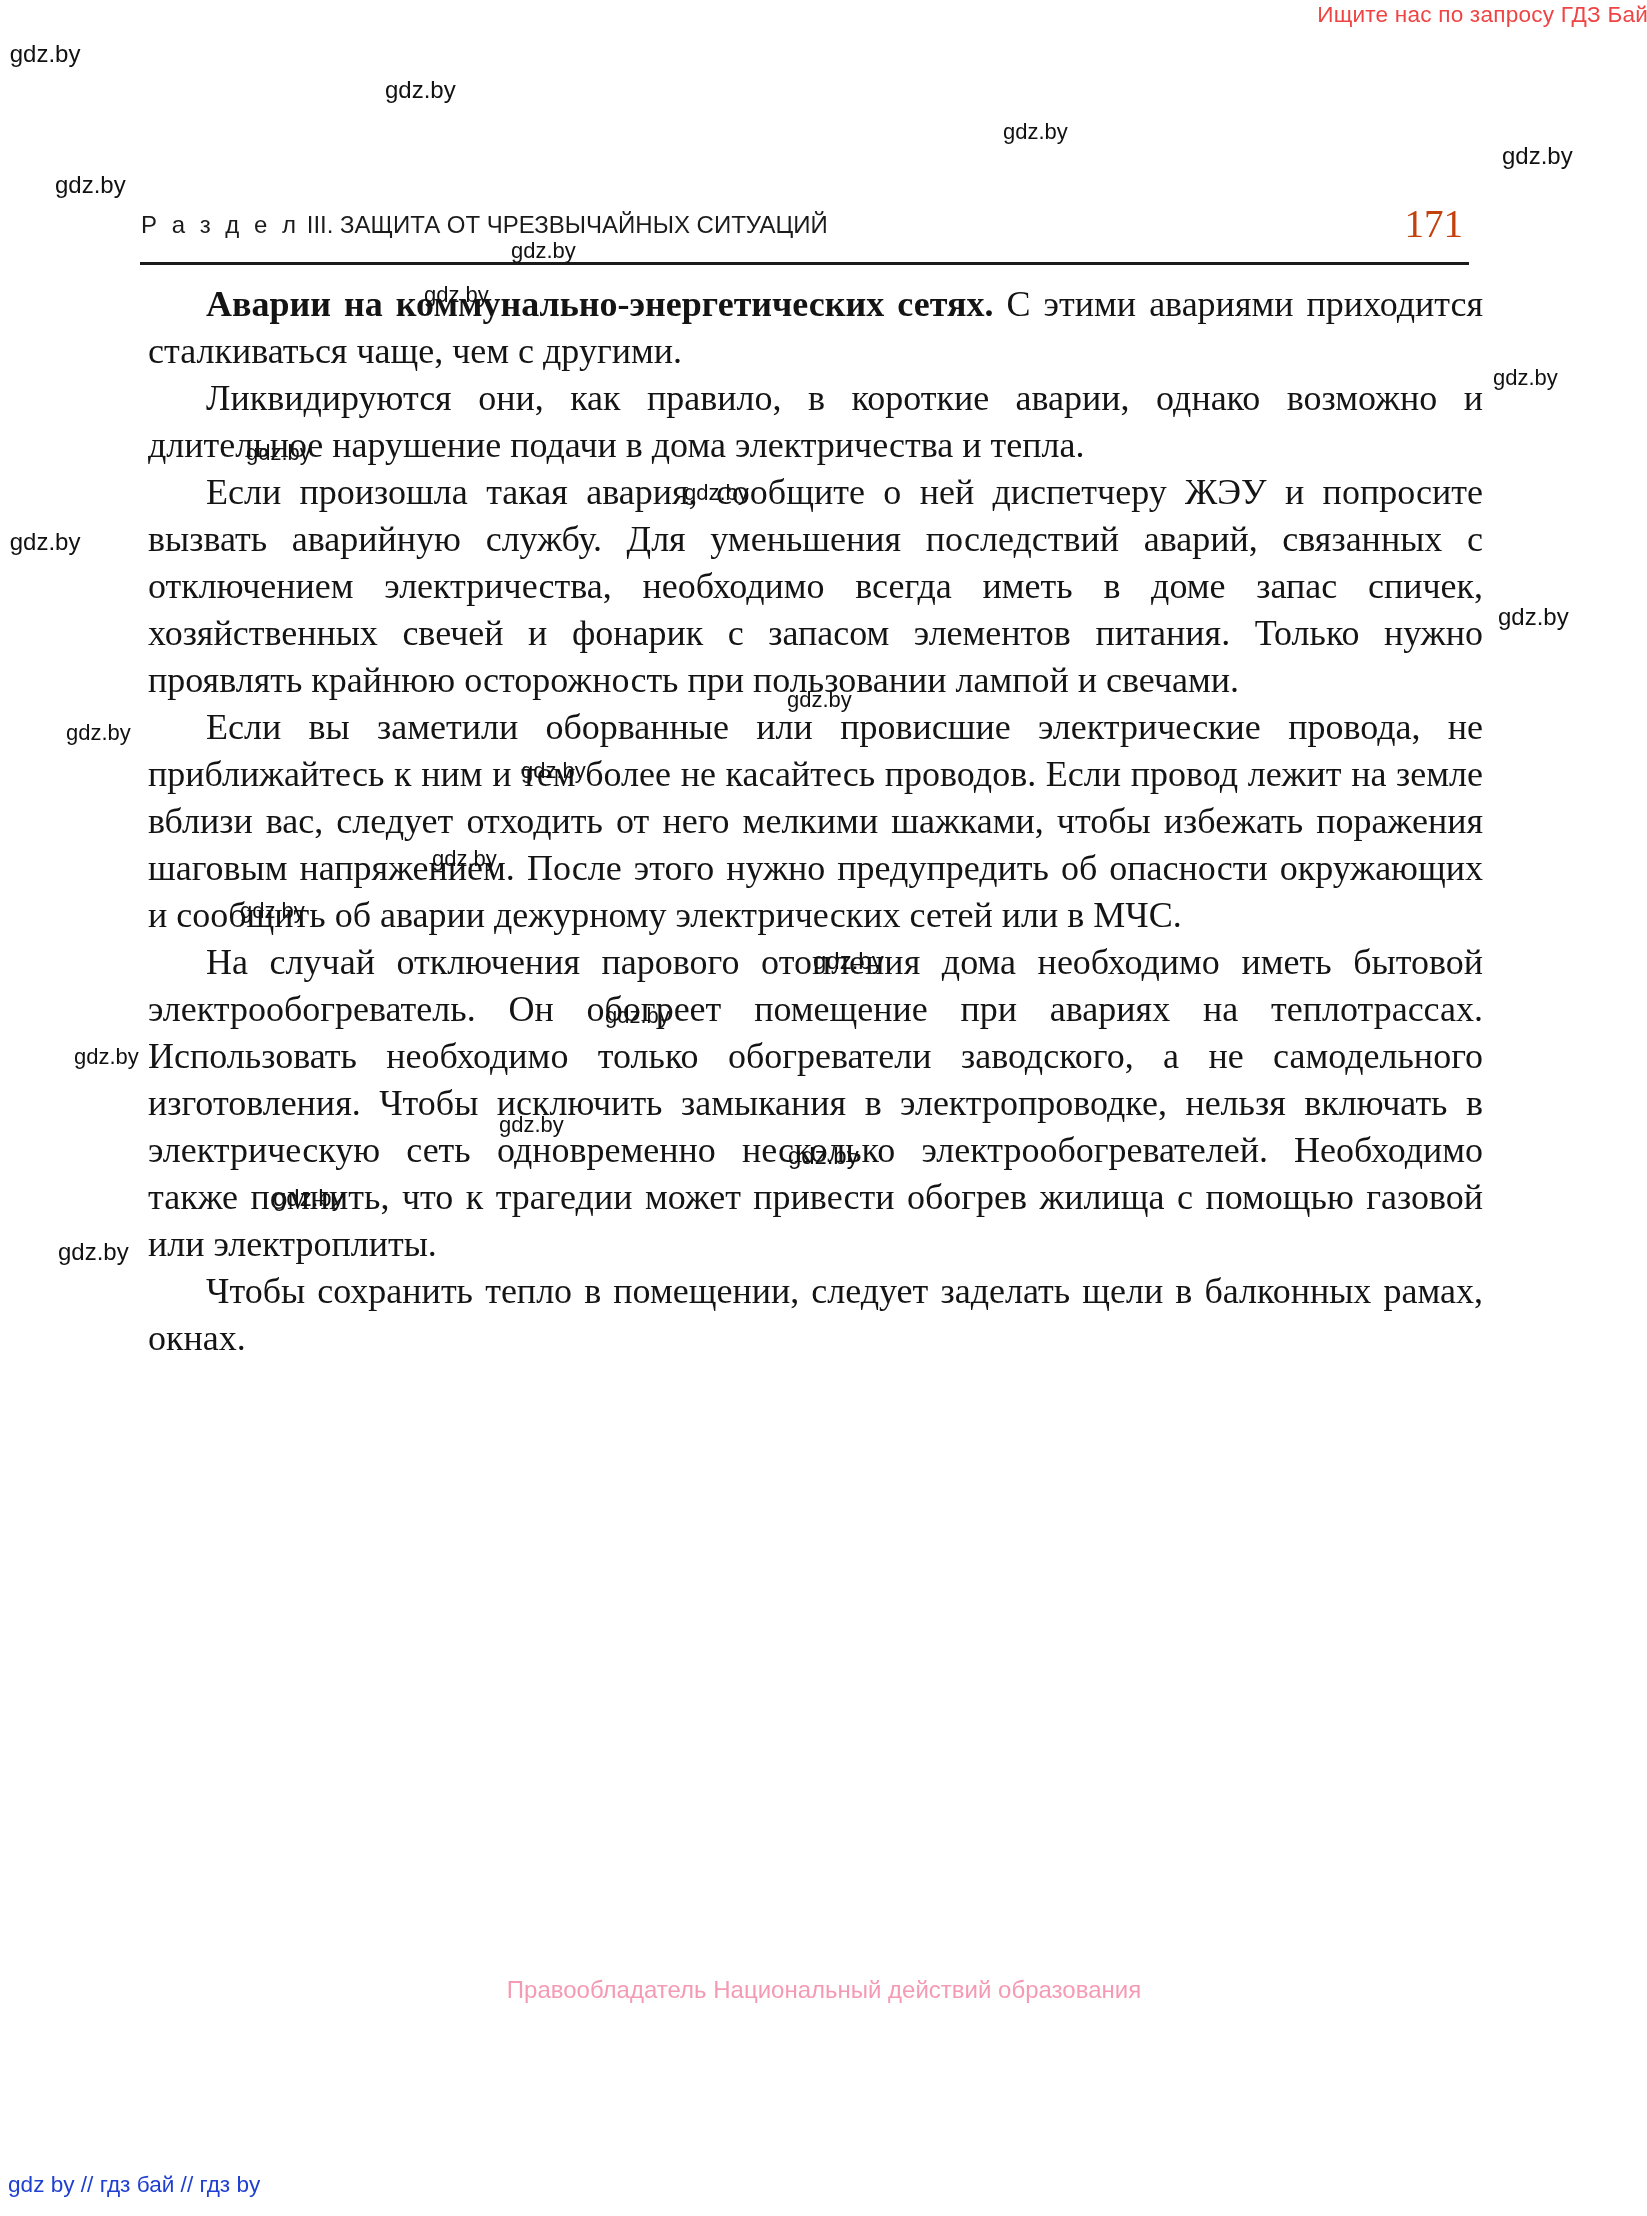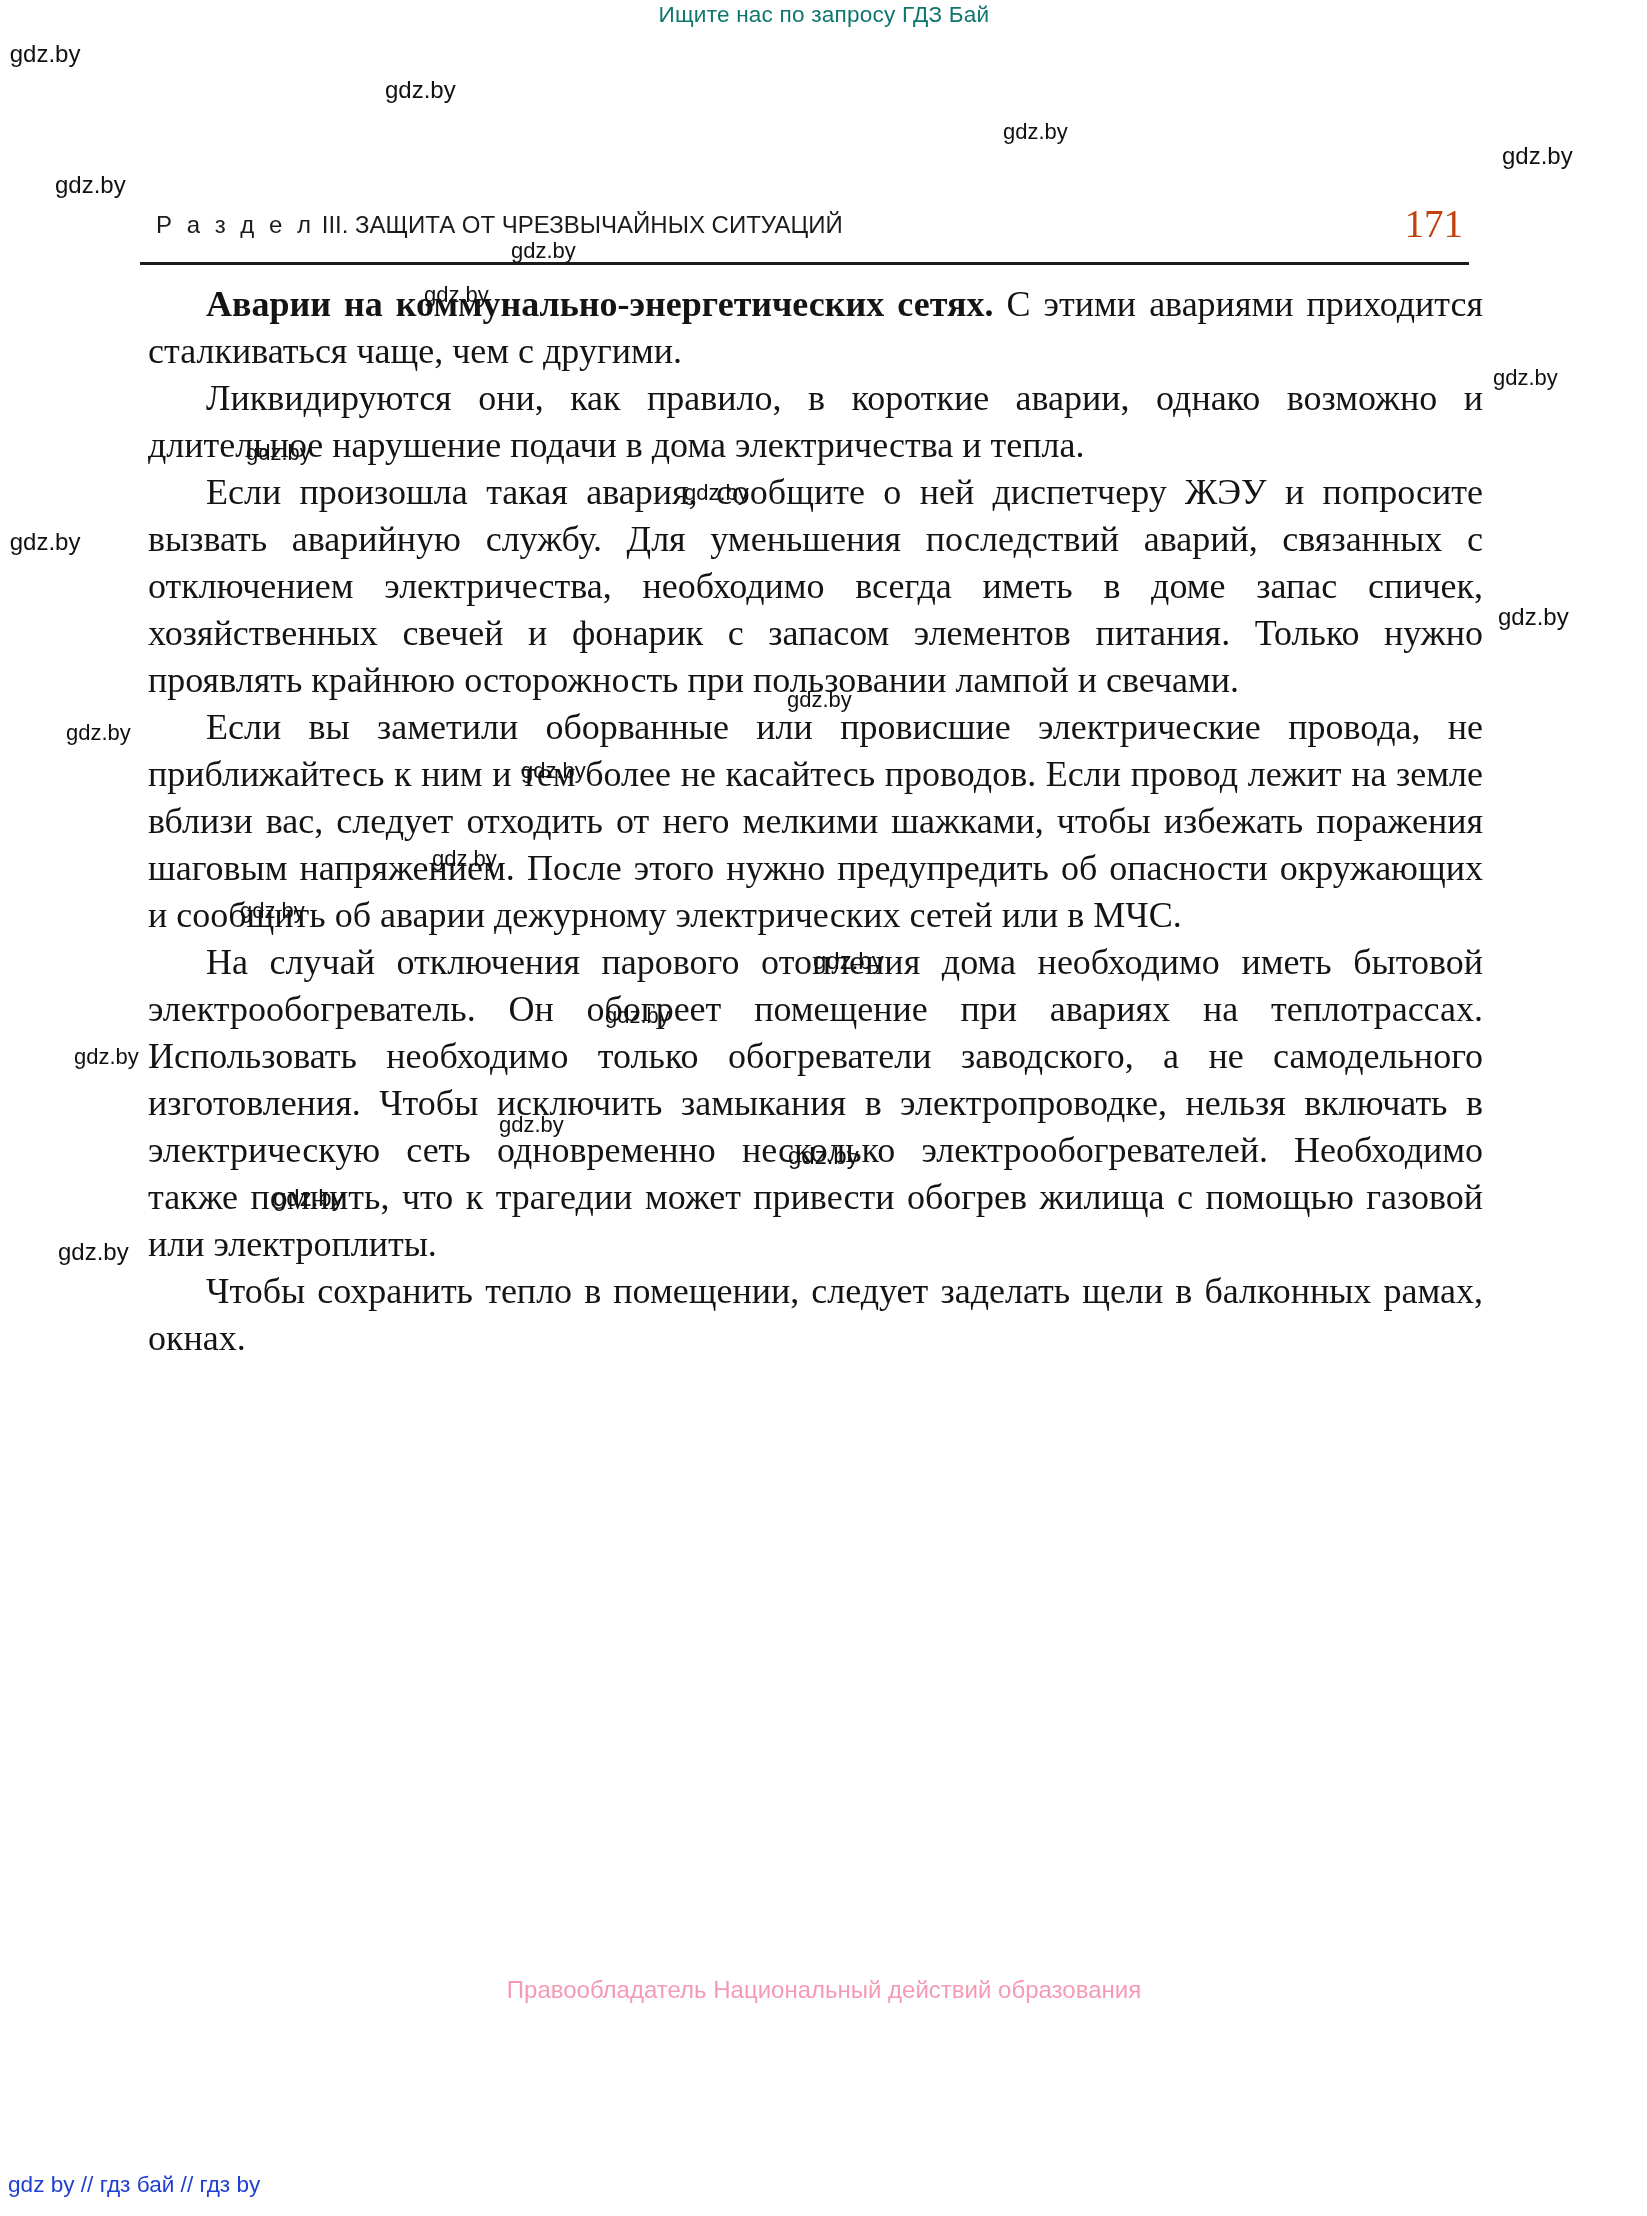--- a/index.html
+++ b/index.html
@@ -19,39 +19,39 @@
     background: #ffffff;
     overflow: hidden;
   }
 
   
   .promo-banner {
     position: absolute;
     top: 1.6px;
     left: 0;
     width: 1648px;
-    text-align: center;
+    text-align: right;
     font-family: "Liberation Sans", sans-serif;
     font-size: 22.6px;
     font-weight: 400;
-    color: #0f766e;
+    color: #ef4444;
     letter-spacing: 0.2px;
   }
 
   
   .running-head {
     position: absolute;
     top: 211px;
     left: 140px;
     width: 1323px;
     height: 45px;
   }
   .rh-section {
     position: absolute;
-    left: 16px;
+    left: 1px;
     top: 0;
     font-family: "Liberation Sans", sans-serif;
     font-size: 24px;
     font-weight: 400;
     color: #1b1b1b;
     white-space: nowrap;
   }
   .rh-section .sp {
     letter-spacing: 4px;
   }

